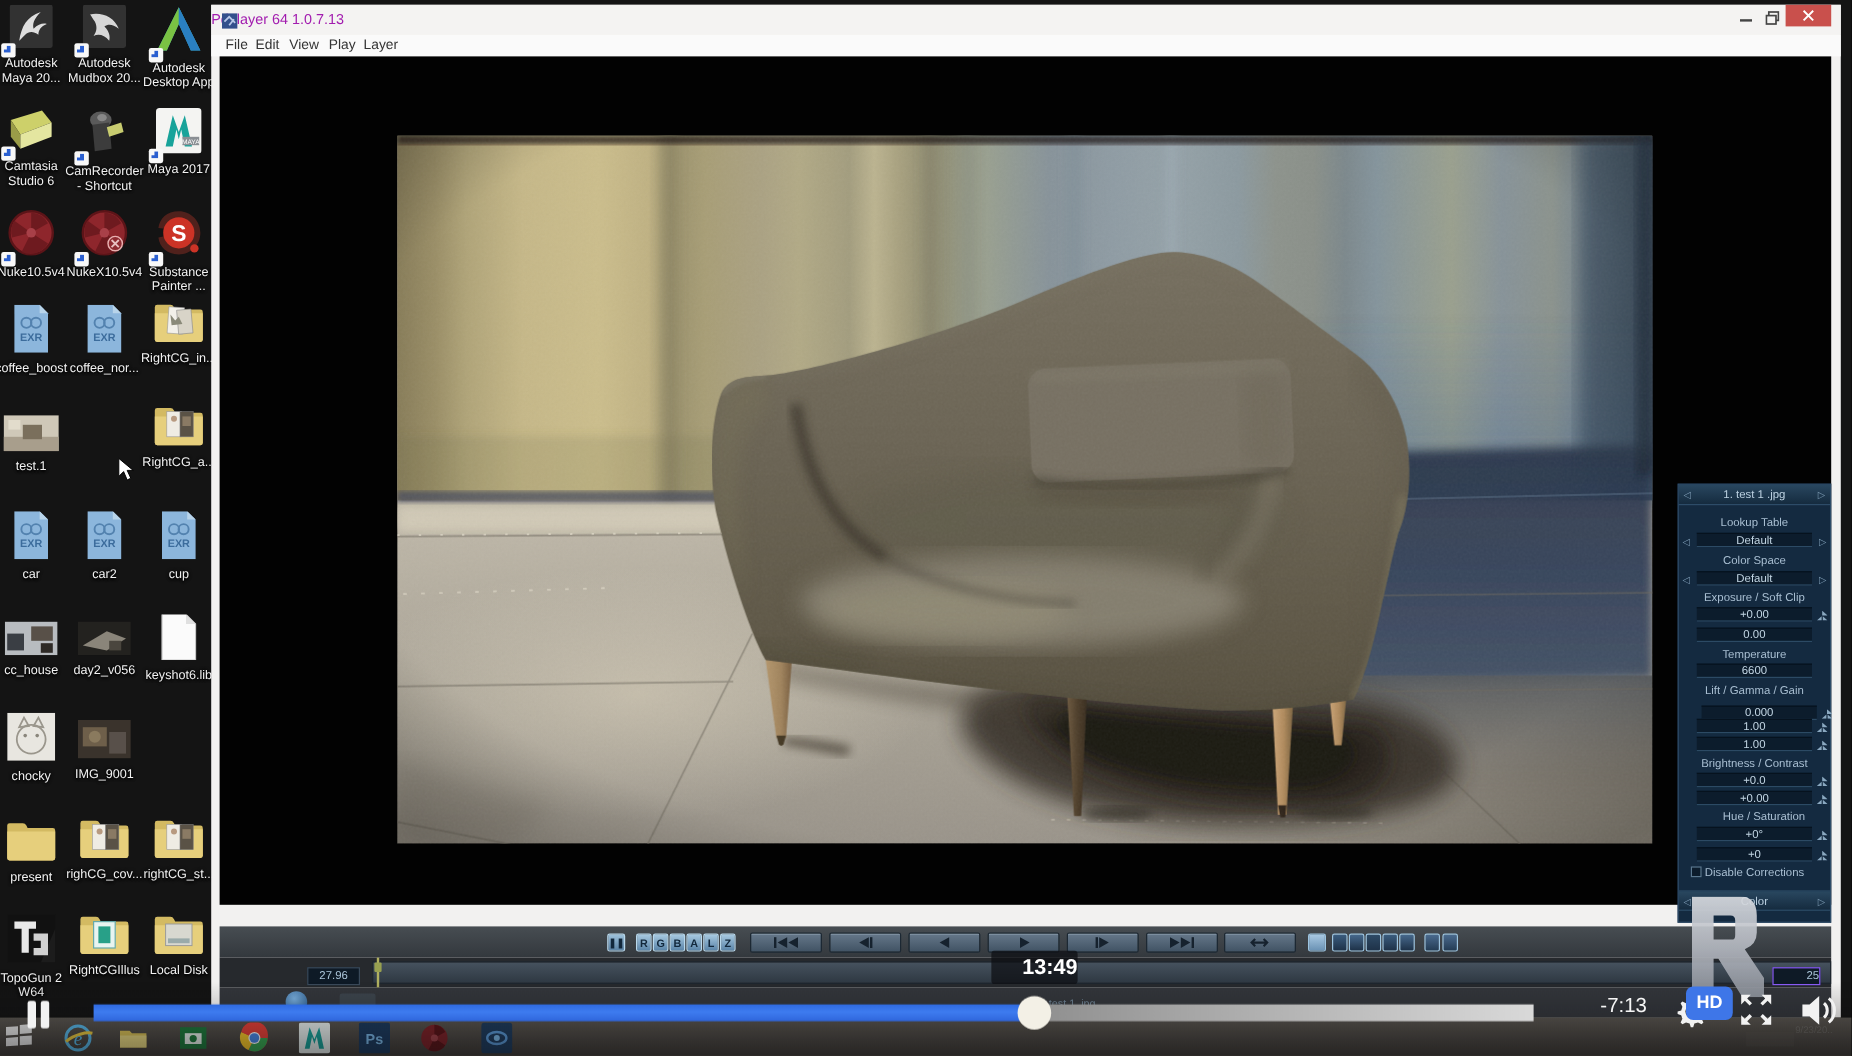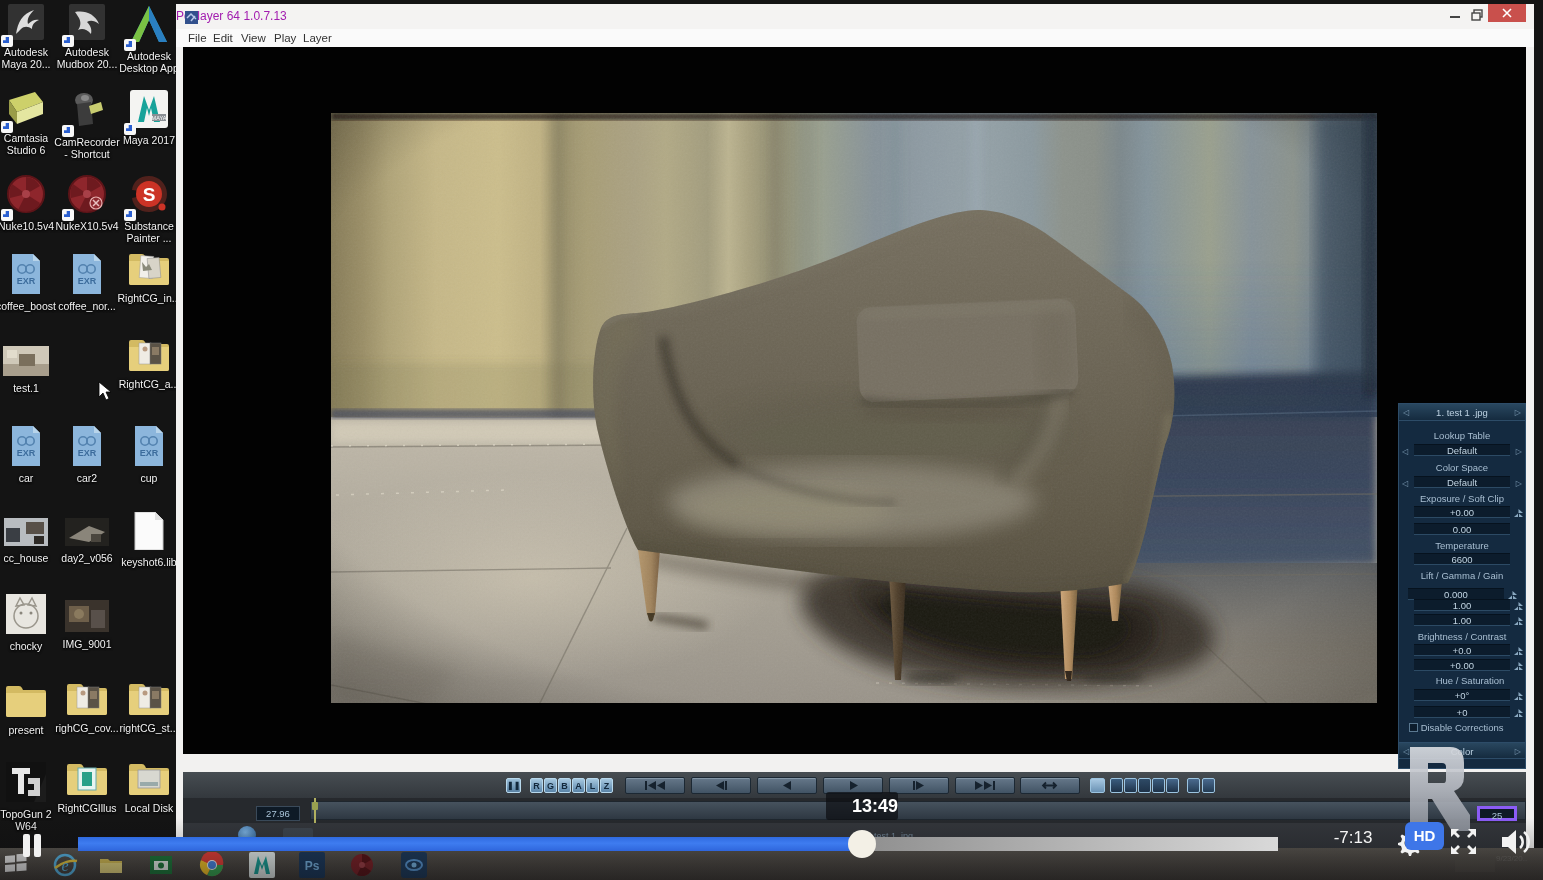--- a/index.html
+++ b/index.html
@@ -598,21 +598,21 @@
         <div style="position:absolute;left:969px;top:6px;width:13px;height:15px;background:linear-gradient(#3a5c7e,#1e3248);border:1px solid #9cc4e0;border-radius:2px"></div>
         <div style="position:absolute;left:983px;top:6px;width:13px;height:15px;background:linear-gradient(#46688c,#1e3248);border:1px solid #9cc4e0;border-radius:2px"></div>
         <div style="position:absolute;left:1004px;top:6px;width:13px;height:15px;background:linear-gradient(#548,#1e3248);border:1px solid #9cc4e0;border-radius:2px;background:linear-gradient(#4a6a8e,#243c54)"></div>
         <div style="position:absolute;left:1019px;top:6px;width:13px;height:15px;background:linear-gradient(#548,#1e3248);border:1px solid #9cc4e0;border-radius:2px;background:linear-gradient(#4a6a8e,#243c54)"></div>
       </div>
     <div id="tlrow">
 <div style="position:absolute;left:73px;top:8px;width:44px;height:15px;background:#0e1a26;border:1px solid #3a4a5a;color:#aac4d8;font-size:9.5px;text-align:center;line-height:14px">27.96</div>
 <div style="position:absolute;left:127px;top:3px;width:1216px;height:19px;background:linear-gradient(#46525e,#2e3842);border:1px solid #1e262e"></div>
 <div style="position:absolute;left:131px;top:0px;width:2px;height:25px;background:#b0b060"></div>
 <div style="position:absolute;left:129px;top:4px;width:6px;height:8px;background:#98a050;border-radius:1px"></div>
-<div style="position:absolute;left:1294px;top:8px;width:40px;height:15px;background:#0e1a26;border:3px solid #8b5cf6;color:#aac4d8;font-size:9.5px;text-align:center;line-height:14px">25</div>
+<div style="position:absolute;left:1294px;top:8px;width:40px;height:15px;background:#0e1a26;border:1px solid #8b5cf6;color:#aac4d8;font-size:9.5px;text-align:right;line-height:14px">25</div>
 </div>
     <div id="botrow">
 <div style="position:absolute;left:55px;top:3px;width:18px;height:18px;border-radius:50%;background:radial-gradient(circle at 40% 35%,#7ab0e0,#2a5a8a)"></div>
 <div style="position:absolute;left:100px;top:5px;width:30px;height:14px;background:#3c444c;border-radius:2px"></div>
 <div style="position:absolute;left:691px;top:8px;color:#7e96aa;font-size:9px;opacity:0.8">test 1 .jpg</div>
 </div>
   </div>
   <div id="panel">
 <div class="hd"><span style="position:absolute;left:4px;color:#7a98b0;font-size:8px">◁</span>1. test 1 .jpg<span style="position:absolute;right:4px;color:#7a98b0;font-size:8px">▷</span></div>
 <div class="lab" style="position:absolute;top:26px;left:0;right:0">Lookup Table</div>
@@ -622,21 +622,21 @@
 <div class="lab" style="position:absolute;top:89px;left:0;right:0">Exposure / Soft Clip</div>
       <div class="fld" style="position:absolute;top:102px;left:15px;margin:0">+0.00<svg class="tri" viewBox="0 0 9 8">
           <polygon points="4.5,0 9,4 4.5,4" fill="#8aa8c0"></polygon>
           <polygon points="0,8 4,4.5 4,8" fill="#8aa8c0"></polygon>
           <polygon points="9,8 5,4.5 5,8" fill="#8aa8c0"></polygon>
         </svg></div>
       <div class="fld" style="position:absolute;top:119px;left:15px;margin:0">0.00</div>
 <div class="lab" style="position:absolute;top:136px;left:0;right:0">Temperature</div>
       <div class="fld" style="position:absolute;top:149px;left:15px;margin:0">6600</div>
 <div class="lab" style="position:absolute;top:166px;left:0;right:0">Lift / Gamma / Gain</div>
-      <div class="fld" style="position:absolute;top:180px;left:5px;margin:4px">0.000<svg class="tri" viewBox="0 0 9 8">
+      <div class="fld" style="position:absolute;top:180px;left:15px;margin:4px">0.000<svg class="tri" viewBox="0 0 9 8">
           <polygon points="4.5,0 9,4 4.5,4" fill="#8aa8c0"></polygon>
           <polygon points="0,8 4,4.5 4,8" fill="#8aa8c0"></polygon>
           <polygon points="9,8 5,4.5 5,8" fill="#8aa8c0"></polygon>
         </svg></div>
       <div class="fld" style="position:absolute;top:195px;left:15px;margin:0">1.00<svg class="tri" viewBox="0 0 9 8">
           <polygon points="4.5,0 9,4 4.5,4" fill="#8aa8c0"></polygon>
           <polygon points="0,8 4,4.5 4,8" fill="#8aa8c0"></polygon>
           <polygon points="9,8 5,4.5 5,8" fill="#8aa8c0"></polygon>
         </svg></div>
       <div class="fld" style="position:absolute;top:210px;left:15px;margin:0">1.00<svg class="tri" viewBox="0 0 9 8">

